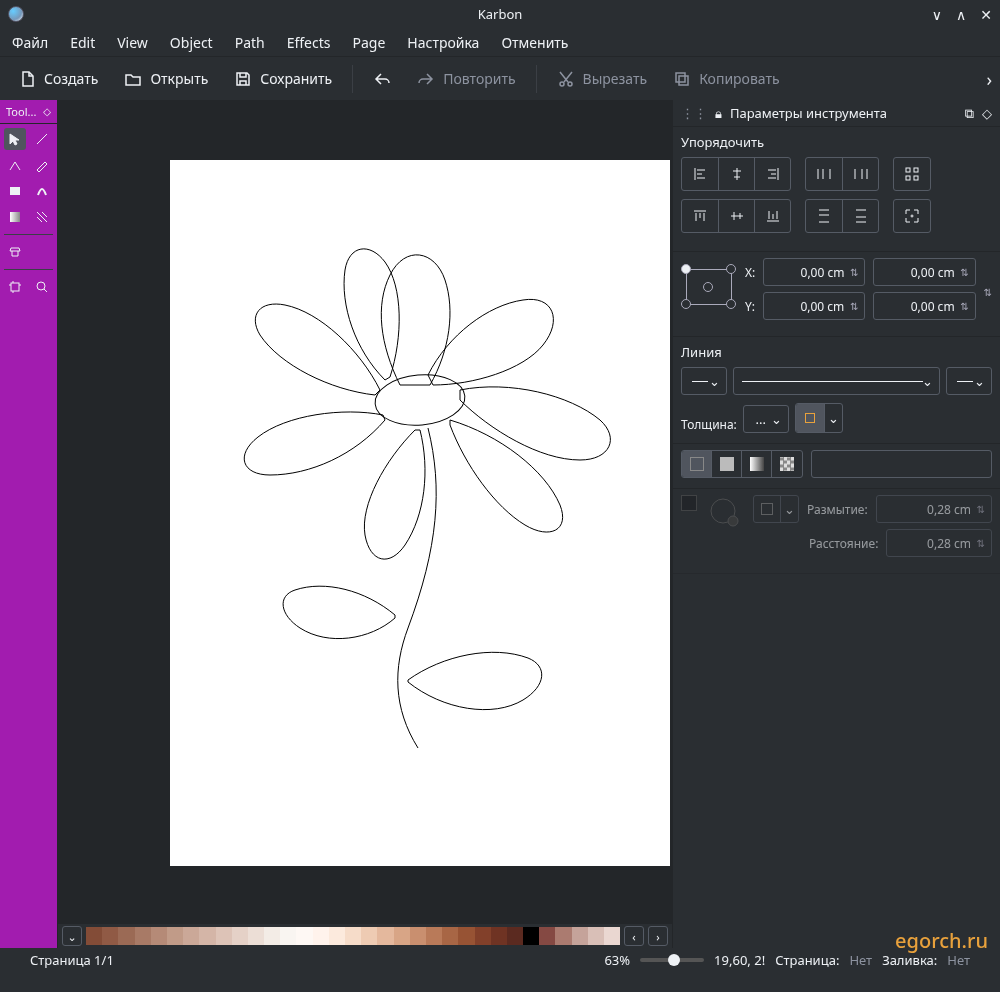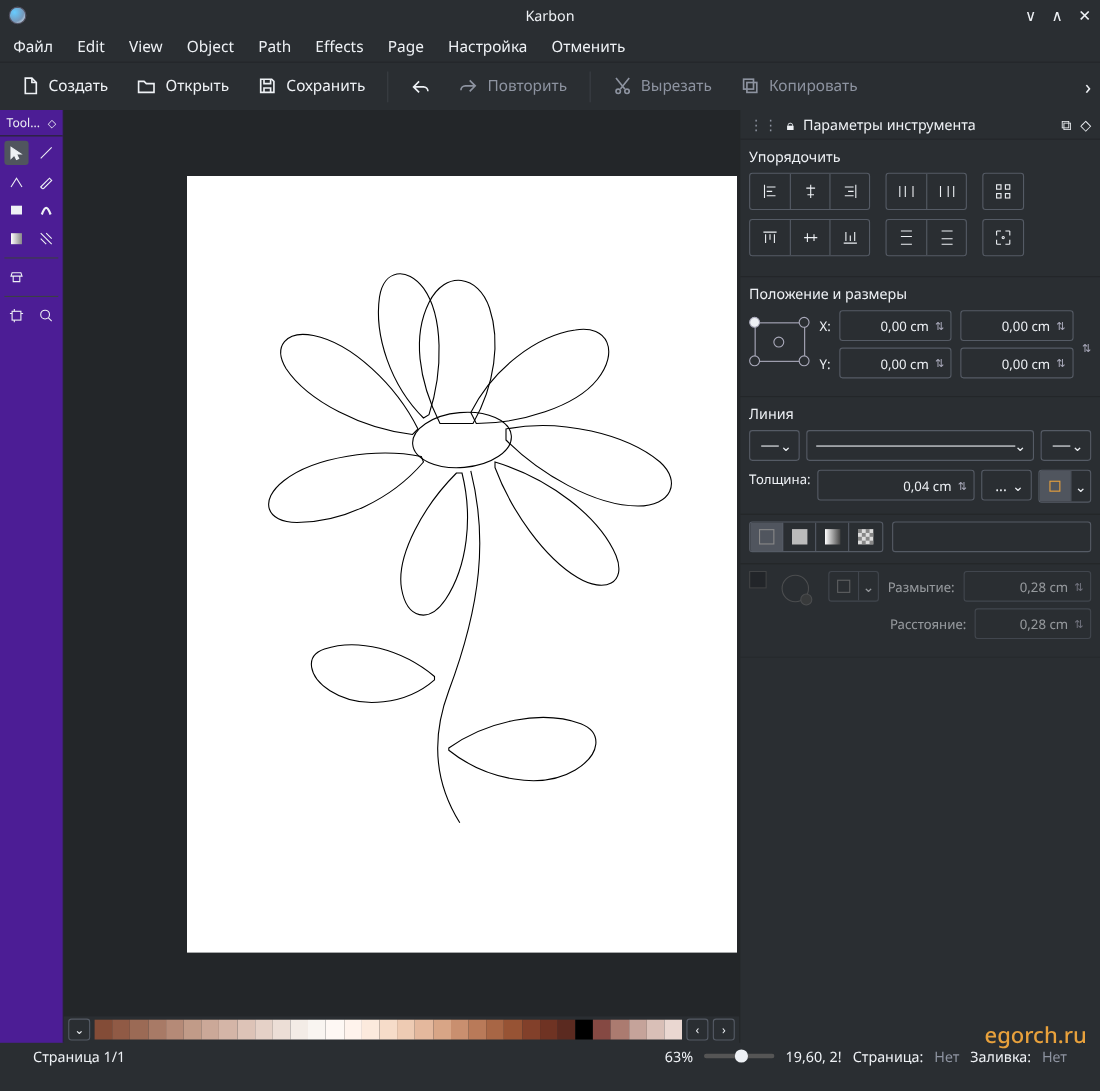--- a/index.html
+++ b/index.html
@@ -4,27 +4,27 @@
 <style>
 * { box-sizing: border-box; margin: 0; padding: 0; font-family: "Noto Sans", "Segoe UI", sans-serif; }
 body { background: #2a2e32; color: #eef1f5; width: 1000px; height: 992px; overflow: hidden; font-size: 13px; }
 .titlebar { height: 28px; display: flex; align-items: center; justify-content: center; position: relative; }
 .titlebar .app-icon { position: absolute; left: 8px; width: 16px; height: 16px; border-radius: 50%; background: radial-gradient(circle at 30% 30%, #6cf, #79b 60%, #fff); border: 1px solid #556; }
 .titlebar .controls { position: absolute; right: 8px; display: flex; gap: 14px; font-size: 14px; color: #eef1f5; }
 .titlebar .controls span { cursor: pointer; }
 .menubar { height: 28px; display: flex; align-items: center; gap: 22px; padding: 0 12px; font-size: 14px; }
 .menubar span { cursor: pointer; }
 .toolbar { height: 44px; display: flex; align-items: center; gap: 14px; padding: 0 12px; font-size: 14px; border-top: 1px solid #232629; }
-.tbtn { display: flex; align-items: flex-start; gap: 8px; padding: 4px 6px; cursor: pointer; }
+.tbtn { display: flex; align-items: flex-end; gap: 8px; padding: 4px 6px; cursor: pointer; }
 .tbtn.disabled { color: #8d93a0; }
 .tbtn svg { stroke: currentColor; fill: none; stroke-width: 1.5; }
 .sep { width: 1px; height: 28px; background: #3b3f45; }
 .arrow-more { position: absolute; right: 8px; font-size: 18px; cursor: pointer; }
 .main { display: flex; height: 848px; }
-.left-dock { width: 58px; background: #4c1d95; border-right: 1px solid #232629; }
+.left-dock { width: 58px; background: #a21caf; border-right: 1px solid #232629; }
 .dock-title { display: flex; justify-content: space-between; padding: 4px 6px; font-size: 11px; color: #eef1f5; border-bottom: 1px solid #232629; }
 .tool-grid { display: grid; grid-template-columns: 1fr 1fr; gap: 4px; padding: 4px; }
 .tool-cell { width: 22px; height: 22px; display: flex; align-items: center; justify-content: center; border-radius: 3px; cursor: pointer; }
 .tool-cell.active { background: #50555e; }
 .tool-divider { grid-column: 1 / -1; height: 1px; background: #3b3f45; margin: 2px 0; }
 .canvas-area { flex: 1; display: flex; flex-direction: column; }
 .canvas-viewport { flex: 1; position: relative; background: #232629; overflow: hidden; }
 .paper { position: absolute; left: 112px; top: 60px; width: 500px; height: 706px; background: #fff; }
 .right-dock { width: 328px; border-left: 1px solid #232629; display: flex; flex-direction: column; }
 .panel-header { display: flex; align-items: center; gap: 8px; padding: 4px 8px; font-size: 13px; border-bottom: 1px solid #232629; }
@@ -366,21 +366,20 @@
               <svg width="16" height="16" stroke="#eef1f5" fill="none">
                 <path d="M2 2h4M10 2h4M2 14h4M10 14h4M2 2v4M14 2v4M2 10v4M14 10v4"></path>
                 <circle cx="8" cy="8" r="1"></circle>
               </svg>
             </div>
         </div>
       </div>
     </div>
 
     <div class="section">
-      <div class="section-title">Положение и размеры</div>
       <div style="display:flex;gap:8px;align-items:center">
         <div class="anchor-widget">
           <div class="line" style="left:5px;top:5px;width:46px;height:1px"></div>
           <div class="line" style="left:5px;top:40px;width:46px;height:1px"></div>
           <div class="line" style="left:5px;top:5px;width:1px;height:36px"></div>
           <div class="line" style="left:50px;top:5px;width:1px;height:36px"></div>
           <div class="node active" style="left:0;top:0"></div>
           <div class="node" style="left:45px;top:0"></div>
           <div class="node" style="left:22px;top:18px"></div>
           <div class="node" style="left:0;top:35px"></div>
@@ -416,25 +415,22 @@
         <div class="combo" style="width:46px">
             <div style="width:16px;border-top:1px solid #eef1f5;margin-right:8px"></div>
           </div>
         <div class="combo" style="flex:1">
             <div class="line-preview"></div>
           </div>
         <div class="combo" style="width:46px">
             <div style="width:16px;border-top:1px solid #eef1f5;margin-right:8px"></div>
           </div>
       </div>
-      <div style="display:flex;gap:6px;align-items:flex-start">
+      <div style="display:flex;gap:6px;align-items:flex-end">
         <span class="label">Толщина:</span>
-        <div class="spin">
-            <span>0,04 cm</span>
-          </div>
         <div class="combo" style="width:46px">
             <span style="margin-right:10px">...</span>
           </div>
         <div class="btn-group">
           <div class="ibtn active" style="width:28px;height:28px;background:#50555e">
               <div style="width:10px;height:10px;border:1px solid #e8a13c"></div>
             </div>
           <div class="ibtn" style="width:18px;height:28px">⌄</div>
         </div>
       </div>

